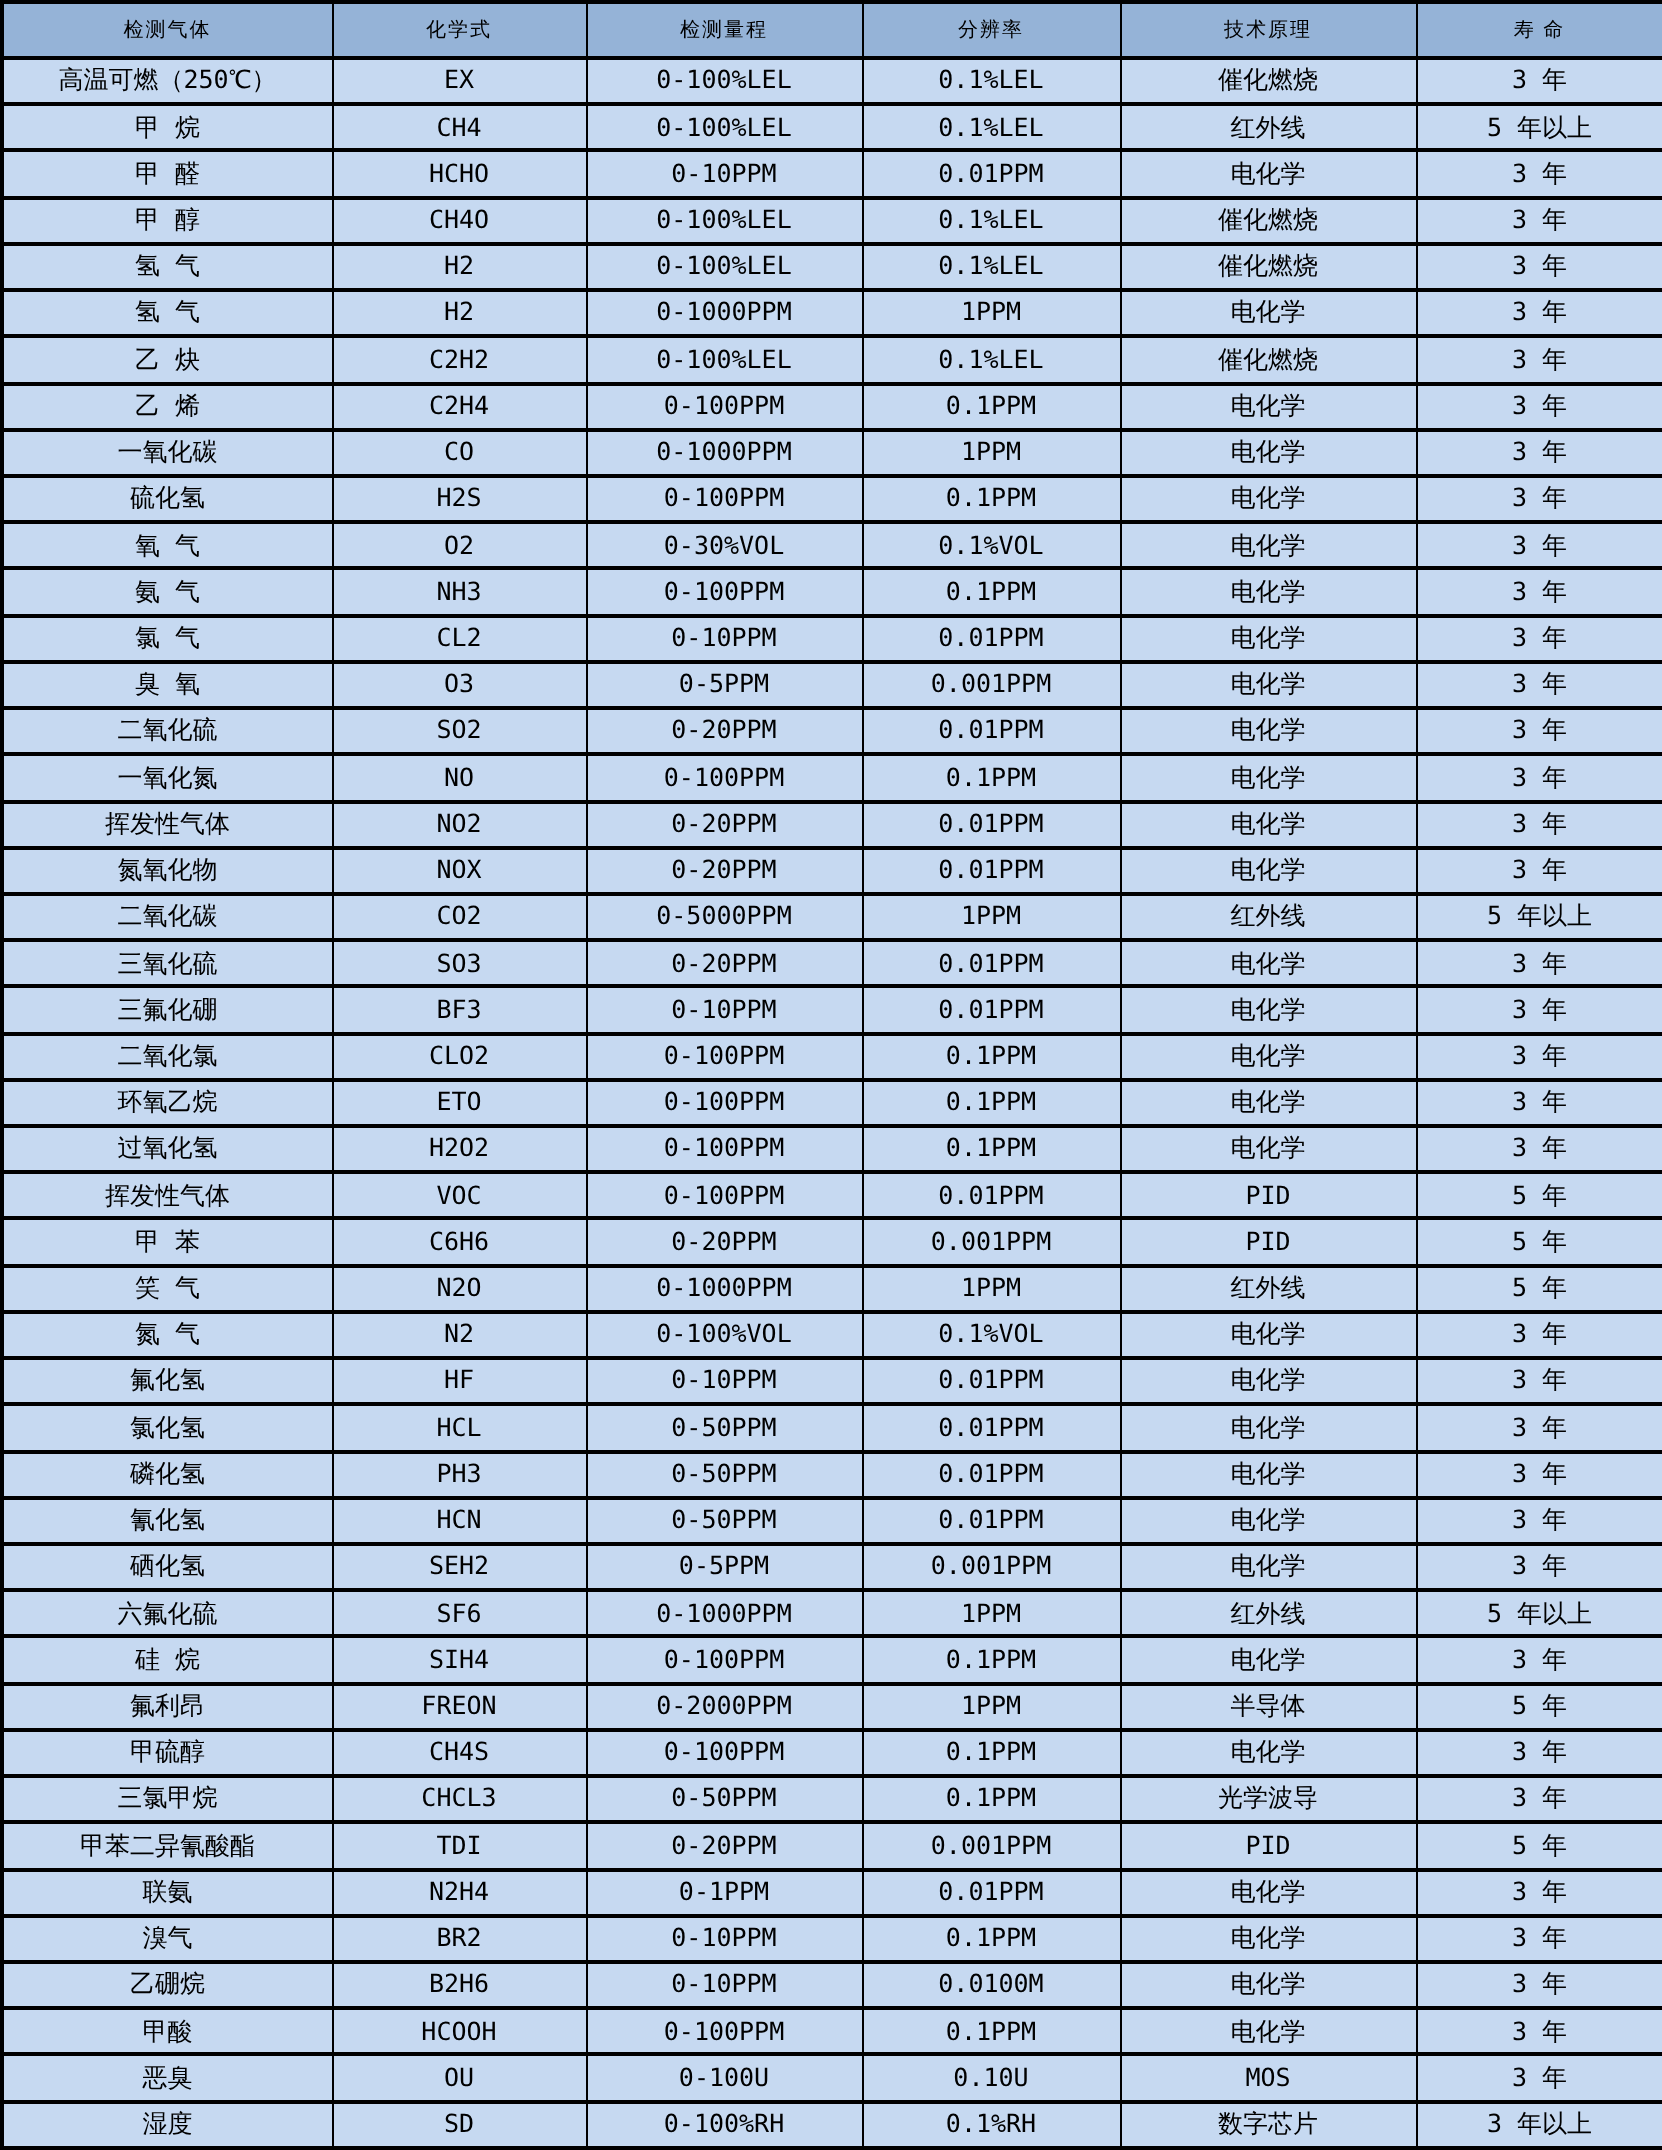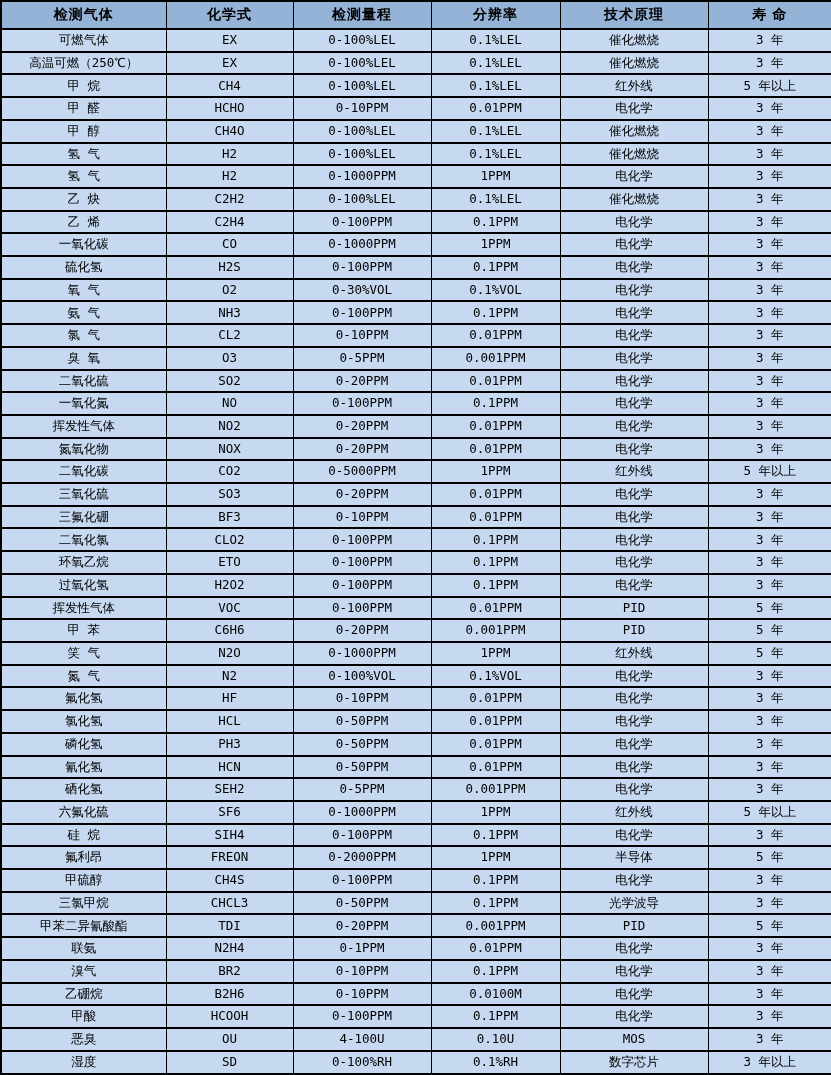--- a/index.html
+++ b/index.html
@@ -35,22 +35,22 @@
     vertical-align: middle;
     padding: 0;
     overflow: hidden;
     white-space: nowrap;
     color: var(--text-color);
   }
   table.gas-table th {
     background: var(--header-bg);
     height: 26px;
     font-family: "Liberation Sans", "DejaVu Sans", sans-serif;
-    font-weight: bold;
-    font-size: 14px;
+    font-weight: normal;
+    font-size: 10px;
     letter-spacing: 1px;
   }
   table.gas-table td {
     background: var(--row-bg);
     font-family: "DejaVu Sans Mono", "Liberation Mono", monospace;
     font-size: 12.5px;
     line-height: 1;
   }
 </style>
 </head>
@@ -71,28 +71,20 @@
         <th>检测气体</th>
         <th>化学式</th>
         <th>检测量程</th>
         <th>分辨率</th>
         <th>技术原理</th>
         <th>寿 命</th>
       </tr>
     </thead>
     <tbody>
         <tr>
-          <td>可燃气体</td>
-          <td>EX</td>
-          <td>0-100%LEL</td>
-          <td>0.1%LEL</td>
-          <td>催化燃烧</td>
-          <td>3 年</td>
-        </tr>
-        <tr>
           <td>高温可燃（250℃）</td>
           <td>EX</td>
           <td>0-100%LEL</td>
           <td>0.1%LEL</td>
           <td>催化燃烧</td>
           <td>3 年</td>
         </tr>
         <tr>
           <td>甲 烷</td>
           <td>CH4</td>
@@ -425,21 +417,21 @@
           <td>甲酸</td>
           <td>HCOOH</td>
           <td>0-100PPM</td>
           <td>0.1PPM</td>
           <td>电化学</td>
           <td>3 年</td>
         </tr>
         <tr>
           <td>恶臭</td>
           <td>OU</td>
-          <td>4-100U</td>
+          <td>0-100U</td>
           <td>0.10U</td>
           <td>MOS</td>
           <td>3 年</td>
         </tr>
         <tr>
           <td>湿度</td>
           <td>SD</td>
           <td>0-100%RH</td>
           <td>0.1%RH</td>
           <td>数字芯片</td>

